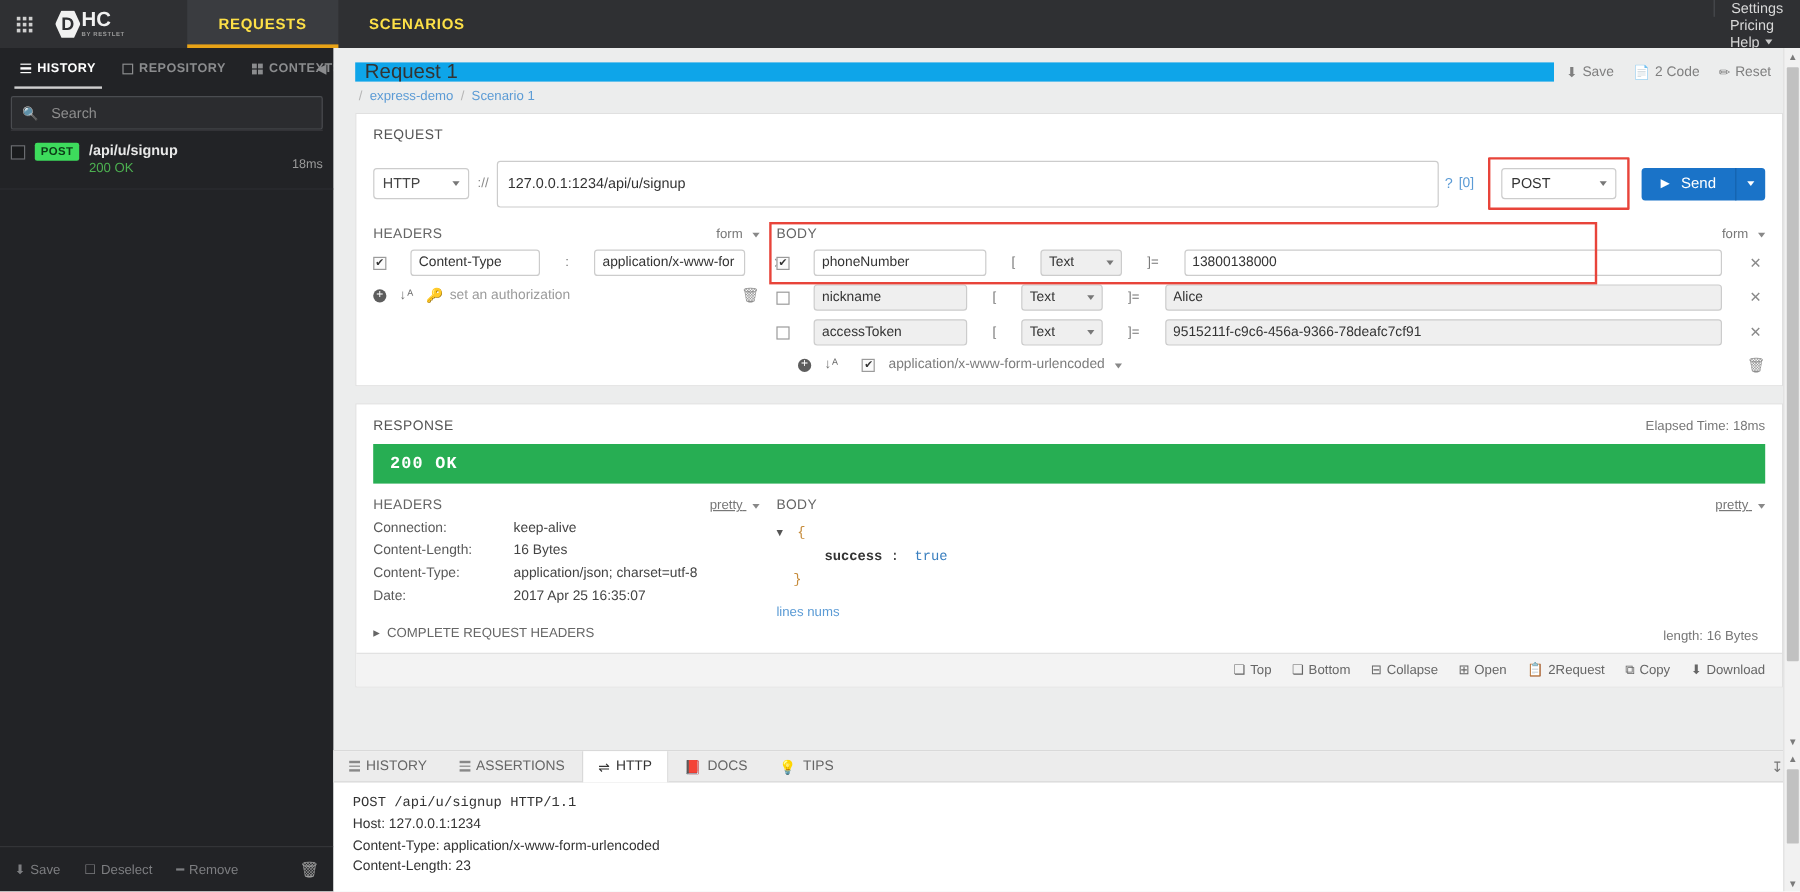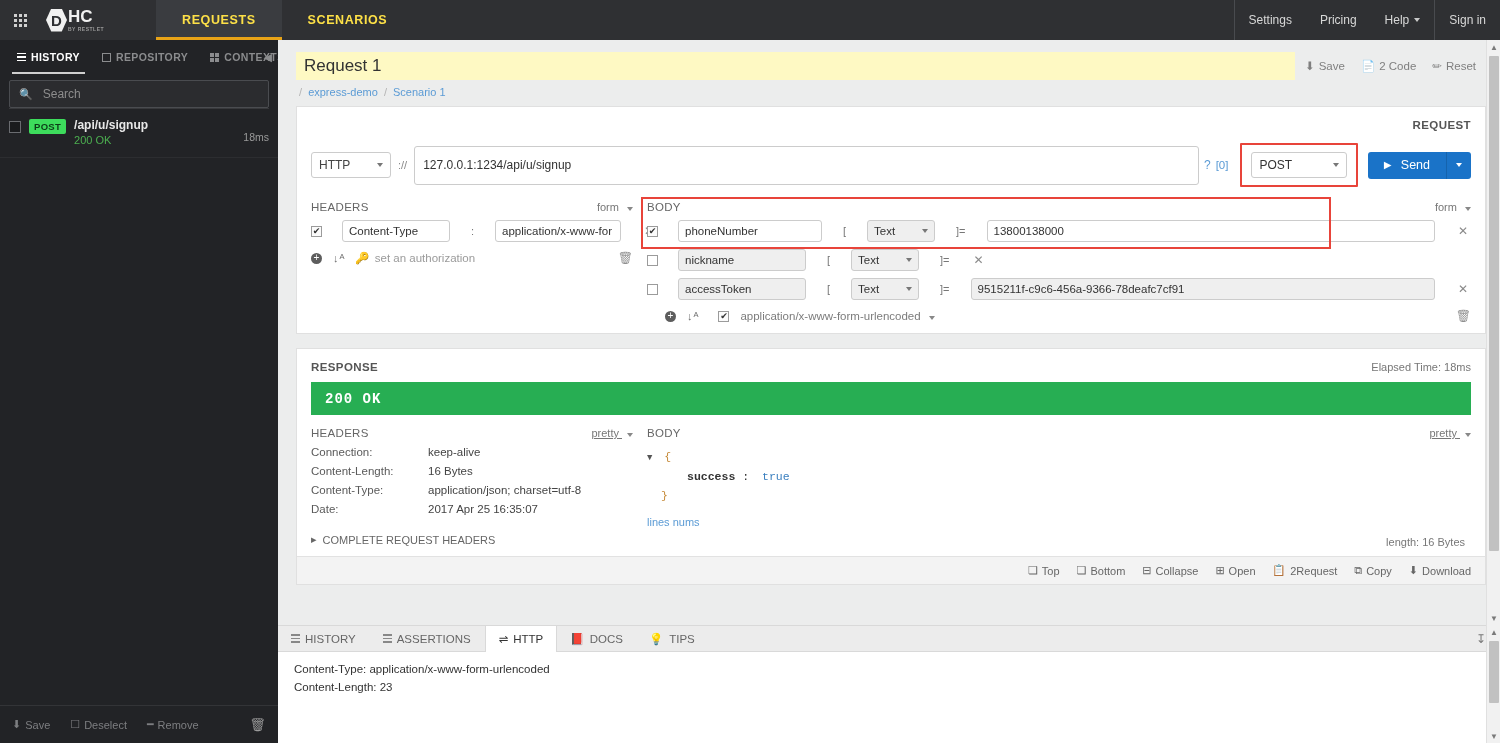--- a/index.html
+++ b/index.html
@@ -41,21 +41,21 @@
   .topnav { display: flex; align-items: stretch; margin-left: 46px; }
   .topnav-item {
     padding: 0 26px; display: flex; align-items: center; justify-content: center;
     color: #fde047; font-size: 12.5px; font-weight: bold; letter-spacing: .6px;
     cursor: pointer; position: relative;
   }
   .topnav-item.active { background: #3a3c40; }
   .topnav-item.active::after {
     content: ""; position: absolute; left: 0; right: 0; bottom: 0; height: 3px; background: #e8a317;
   }
-  .topright { margin-left: auto; display: flex; align-items: stretch; }
+  .topright { margin-left: auto; display: flex; align-items: stretch; flex-direction: column; }
   .topright-item {
     padding: 0 14px; display: flex; align-items: center; color: #d8d8d8; font-size: 12px; cursor: pointer;
   }
   .topright-item.sep { border-left: 1px solid #494b4f; }
   .caret-d { display:inline-block; margin-left:5px; border-left:3.5px solid transparent; border-right:3.5px solid transparent; border-top:4px solid #c9c9c9; }
 
   
   .sidebar {
     position: absolute; top: 40px; left: 0; width: 278px; height: 703px;
     background: #222326; color: #bdbdbd;
@@ -113,34 +113,34 @@
   .side-foot-btn { color: #7d7e81; font-size: 11px; display: flex; align-items: center; gap: 4px; cursor: pointer; }
   .side-foot-trash { margin-left: auto; color: #9c9c9c; font-size: 13px; cursor: pointer; }
 
   
   .main {
     position: absolute; top: 40px; left: 278px; width: 1222px; height: 703px;
     background: #eceded;
   }
   .req-title-row { display: flex; align-items: center; padding: 12px 14px 0 18px; gap: 10px; }
   .req-title {
-    flex: 1; height: 28px; background: #fef9c3; border: 0; outline: 0; padding: 0 8px;
+    flex: 1; height: 16px; background: #0ea5e9; border: 0; outline: 0; padding: 0 8px;
     font-size: 17px; color: #333; font-family: "Liberation Sans", sans-serif;
   }
   .title-actions { display: flex; gap: 16px; align-items: center; padding-right: 10px;}
   .title-act { color: #7f7f7f; font-size: 11.5px; display: flex; align-items: center; gap: 4px; cursor: pointer; }
   .breadcrumb { padding: 6px 16px 8px 18px; font-size: 11px; color: #9aa0a6; }
   .breadcrumb a { color: #5b9bd5; text-decoration: none; cursor: pointer; }
   .breadcrumb .slash { color: #b5b5b5; margin: 0 3px; }
 
   .card {
     background: #fff; margin: 0 14px 0 18px; border: 1px solid #e0e0e0;
   }
   .card-pad { padding: 12px 14px 10px 14px; }
-  .section-title { font-size: 11.5px; font-weight: bold; color: #555; letter-spacing: .4px; text-align: right; }
+  .section-title { font-size: 11.5px; font-weight: normal; color: #555; letter-spacing: .4px; }
 
   .url-row { display: flex; align-items: center; gap: 0; margin-top: 12px; }
   .proto-sel {
     width: 80px; height: 26px; border: 1px solid #ccc; border-radius: 3px; background: #fff;
     display: flex; align-items: center; justify-content: space-between; padding: 0 7px;
     font-size: 12px; color: #444; cursor: pointer;
   }
   .sep-slash { color: #8a8a8a; font-size: 11px; padding: 0 7px; }
   .url-input {
     flex: 1; height: 39px; border: 1px solid #ccc; border-radius: 3px; padding: 0 8px;
@@ -467,20 +467,21 @@
 
             <div class="kv-row">
               <div class="cbx"></div>
               <input class="fld grey" style="width: 128px;" value="nickname">
               <span class="colon">[</span>
               <div class="fld grey" style="width:68px; justify-content:space-between">
                 <span>Text</span>
                 <span class="caret-d" style="border-top-color:#777"></span>
               </div>
               <span class="colon">]=</span>
+              <input class="fld grey" style="flex: 1 1 0%;" value="Alice">
               <span class="x-btn">✕</span>
             </div>
 
             <div class="kv-row">
               <div class="cbx"></div>
               <input class="fld grey" style="width: 128px;" value="accessToken">
               <span class="colon">[</span>
               <div class="fld grey" style="width:68px; justify-content:space-between">
                 <span>Text</span>
                 <span class="caret-d" style="border-top-color:#777"></span>
@@ -633,20 +634,22 @@
         <span>📕</span>
         <span>DOCS</span>
       </div>
       <div class="bot-tab">
         <span>💡</span>
         <span>TIPS</span>
       </div>
       <div class="bot-dl">↧</div>
     </div>
     <div class="bot-content">
+      <div class="mono">POST /api/u/signup HTTP/1.1</div>
+      <div>Host: 127.0.0.1:1234</div>
       <div>Content-Type: application/x-www-form-urlencoded</div>
       <div>Content-Length: 23</div>
       <div>&nbsp;</div>
 
     </div>
   </div>
 
   <div class="vscroll sb-main">
     <div class="arrow" style="top:0">▲</div>
     <div class="thumb" style="top:16px; height:495px"></div>

